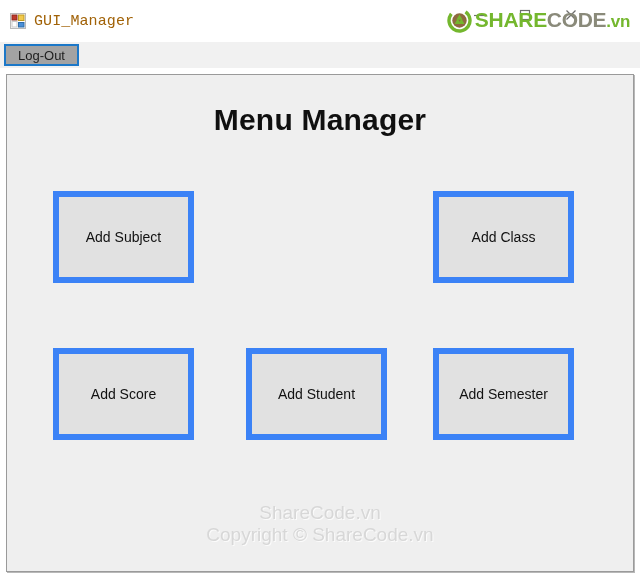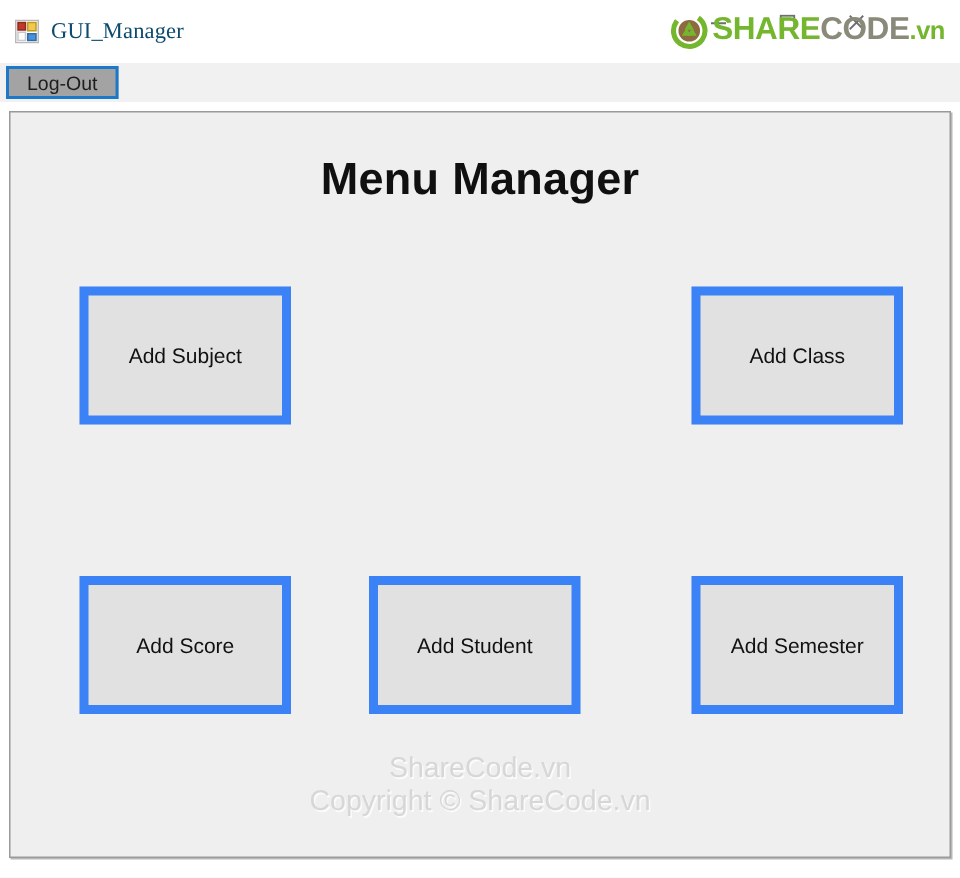--- a/index.html
+++ b/index.html
@@ -38,23 +38,23 @@
   #app-icon {
     width: 16px;
     height: 16px;
     margin-left: 10px;
     margin-right: 8px;
     flex: 0 0 auto;
     position: relative;
   }
   #title-text {
     font-size: 15px;
-    color: #0c4a6e;
+    color: #a16207;
     letter-spacing: 0.1px;
-    font-family: Liberation Serif, serif;
+    font-family: Liberation Mono, monospace;
   }
 
   
   .win-ctrl {
     position: absolute;
     top: 0;
     height: 30px;
     width: 46px;
     color: #6b6b6b;
   }
@@ -160,23 +160,23 @@
     display: flex;
     align-items: center;
     justify-content: center;
     font-size: 14px;
     color: #111111;
     font-family: "Liberation Sans", sans-serif;
     cursor: default;
   }
   .col0 { left: 46px; }
   .col1 { left: 239px; }
-  .col2 { left: 454px; }
+  .col2 { left: 426px; }
   .row0 { top: 116px; }
-  .row1 { top: 273px; margin-top: 36px; }
+  .row1 { top: 273px; }
 
   
   #bottom-watermark {
     position: absolute;
     left: 0;
     bottom: 26px;
     width: 100%;
     text-align: center;
     font-family: "Liberation Sans", sans-serif;
     font-size: 19px;

